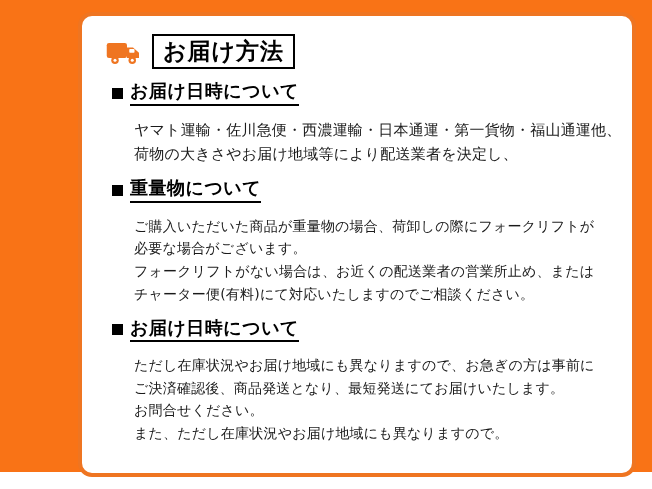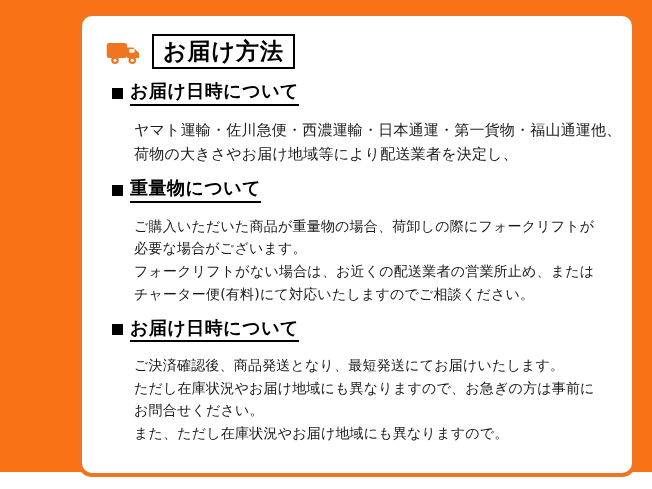--- a/index.html
+++ b/index.html
@@ -145,22 +145,22 @@
           <div class="body-line">チャーター便(有料)にて対応いたしますのでご相談ください。</div>
         </div>
       </div>
 
       <div class="section sec-datetime">
         <div class="section-head">
           <span class="bullet-square"></span>
           <span class="section-title">お届け日時について</span>
         </div>
         <div class="body-lines">
+          <div class="body-line">ただし在庫状況やお届け地域にも異なりますので、お急ぎの方は事前に</div>
           <div class="body-line">ご決済確認後、商品発送となり、最短発送にてお届けいたします。</div>
-          <div class="body-line">ただし在庫状況やお届け地域にも異なりますので、お急ぎの方は事前に</div>
           <div class="body-line">お問合せください。</div>
           <div class="body-line">また、ただし在庫状況やお届け地域にも異なりますので。</div>
         </div>
       </div>
 
     </div>
   </div>
 </div>
 
 </body></html>

